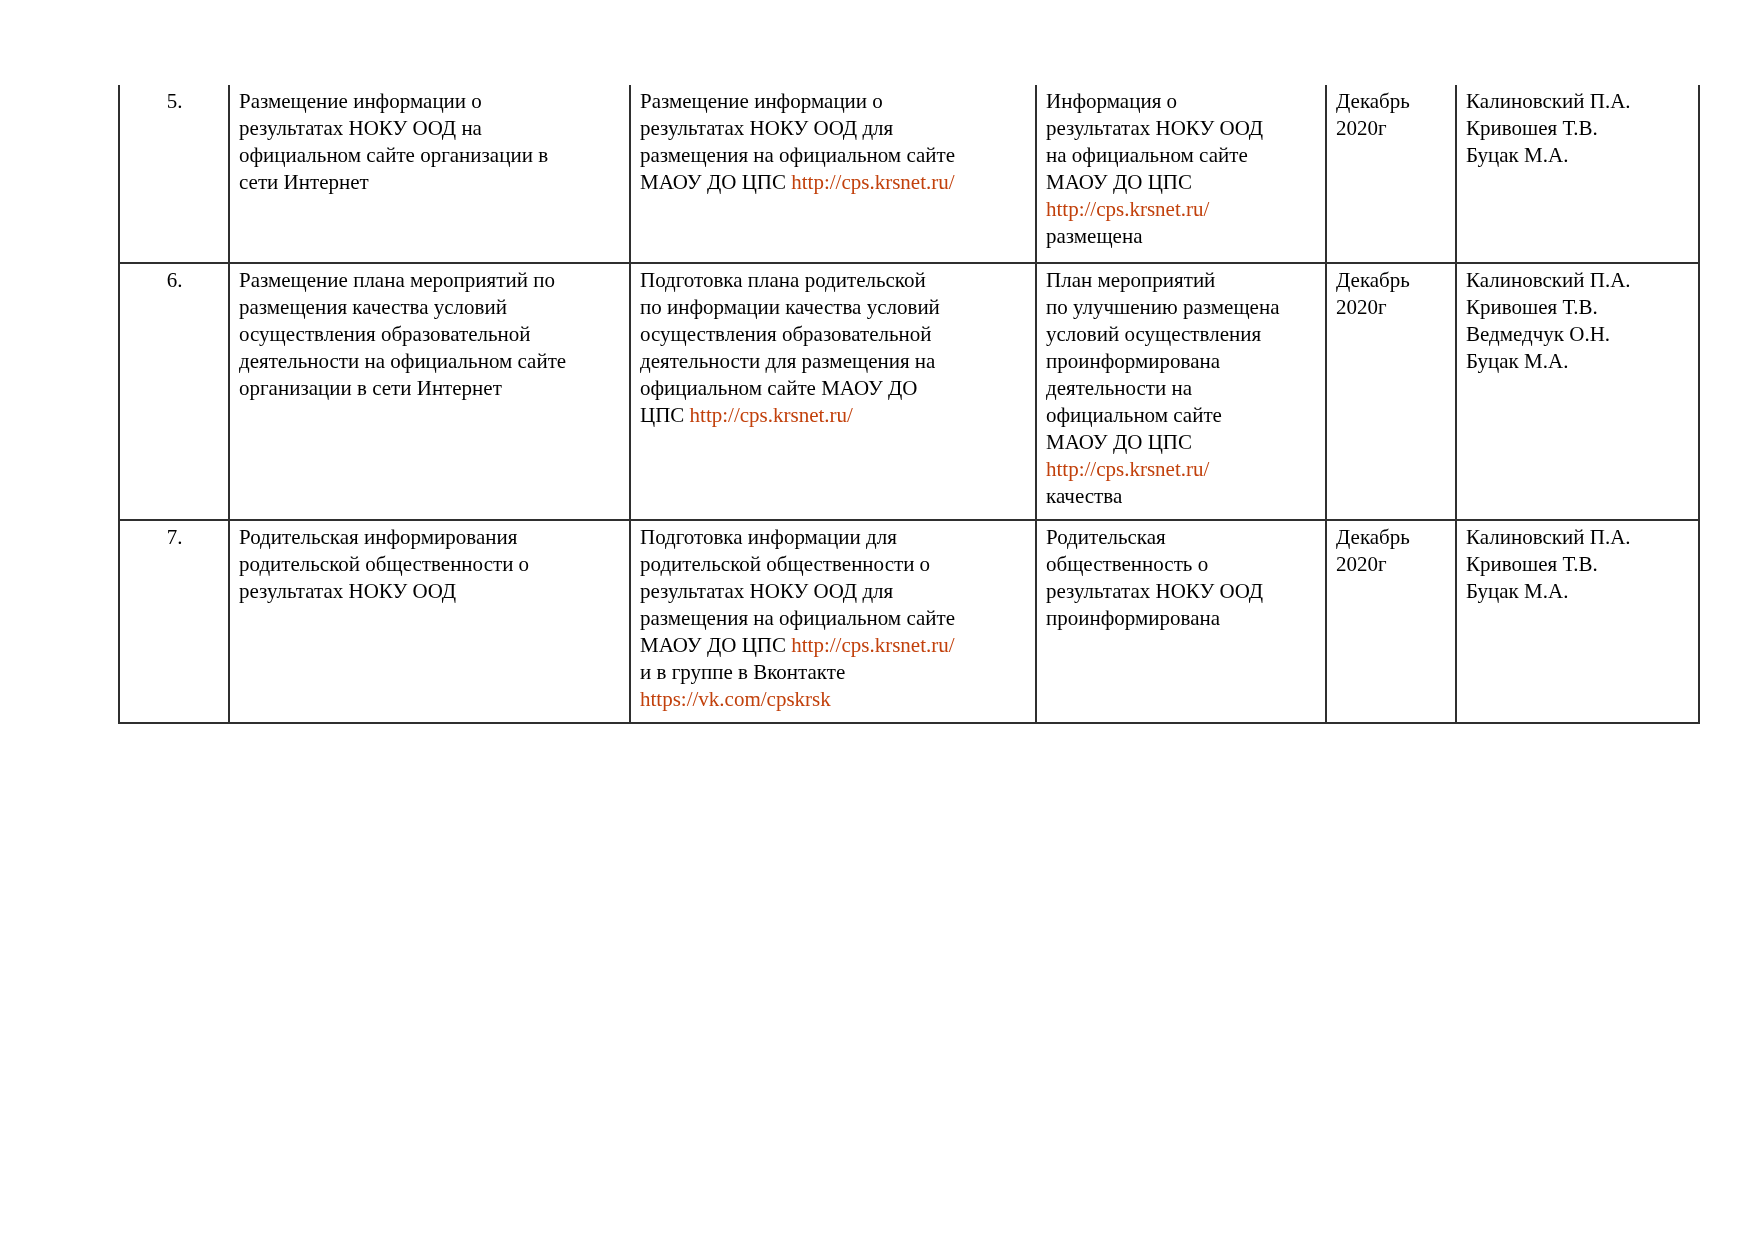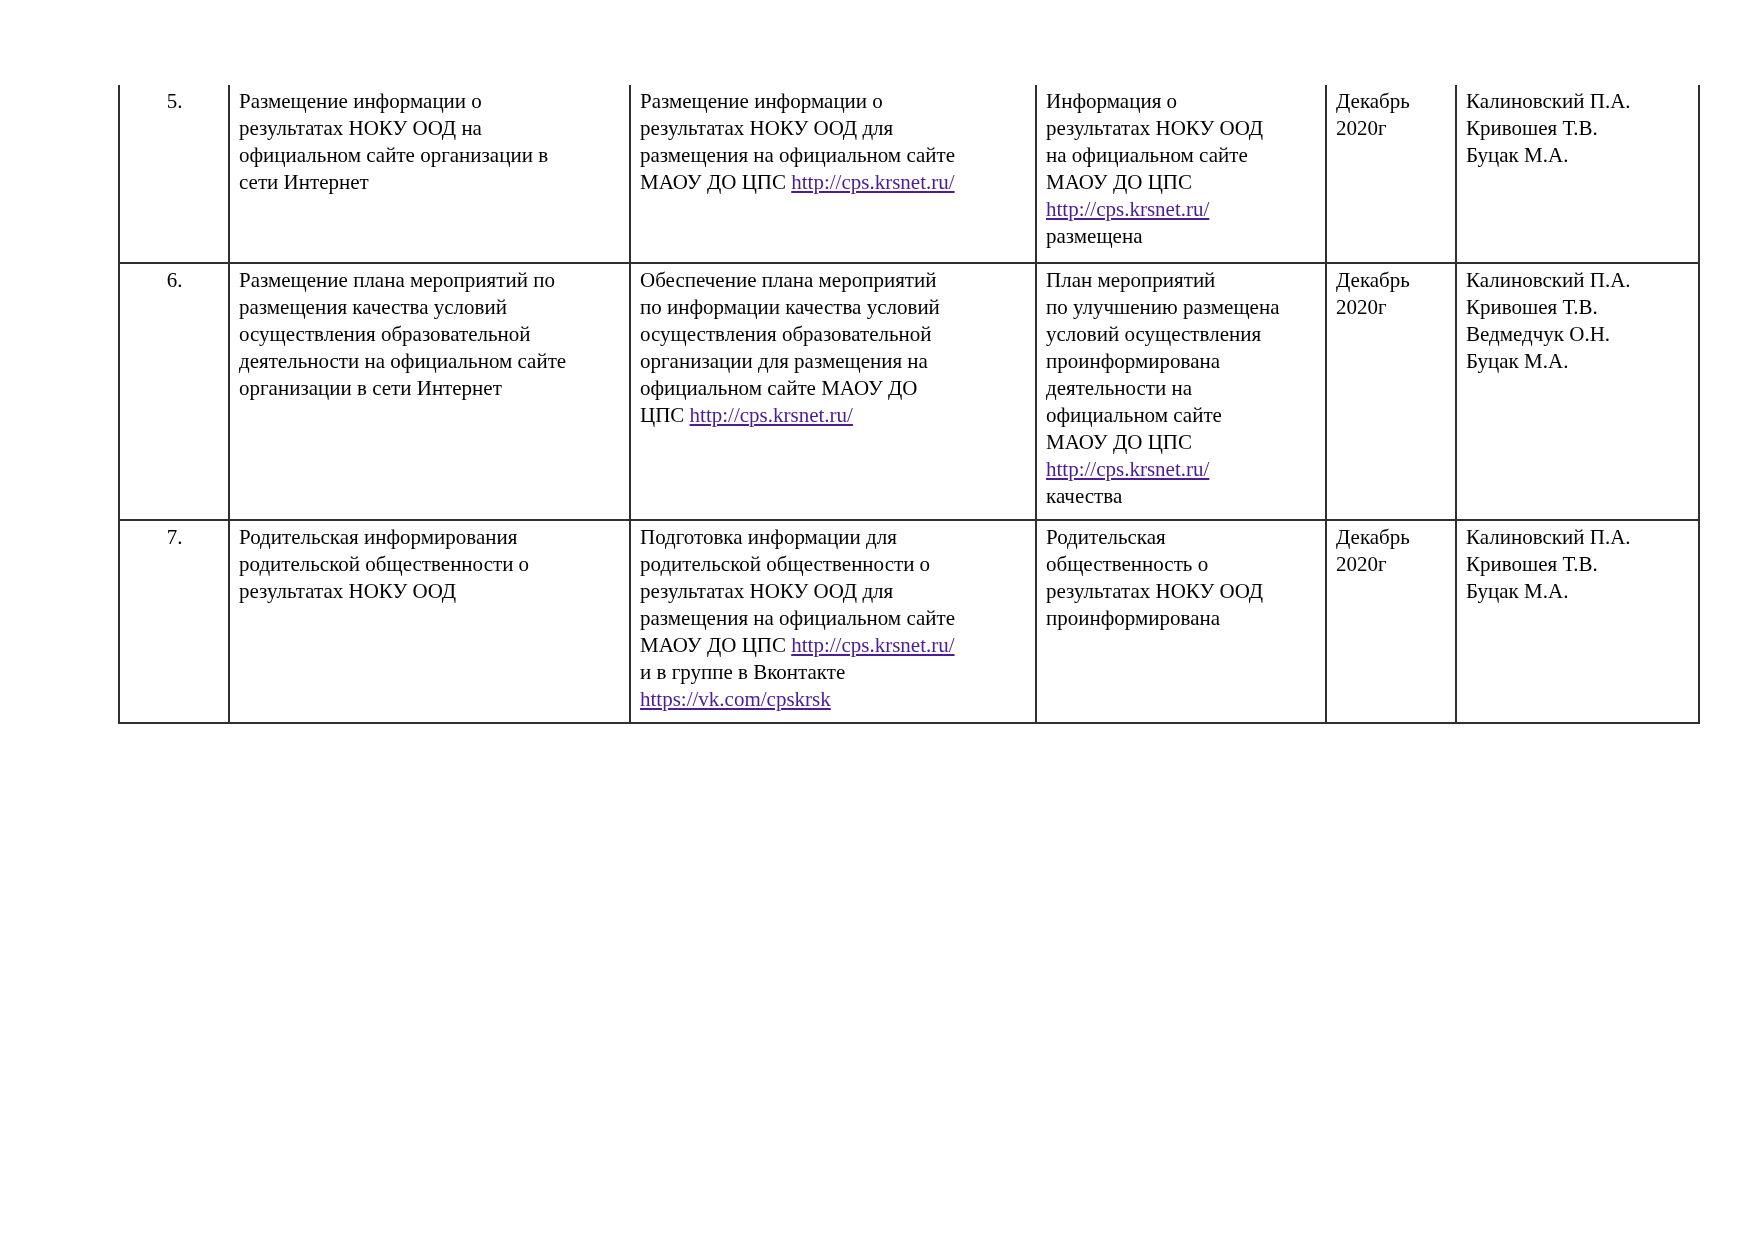--- a/index.html
+++ b/index.html
@@ -44,22 +44,21 @@
   table.plan tr:nth-child(1) { height: 178px; }
   table.plan tr:nth-child(2) { height: 257px; }
   table.plan tr:nth-child(3) { height: 203px; }
   td.num {
     text-align: center;
     padding-left: 2px;
     padding-right: 14px;
   }
   .ln { min-height: 27px; white-space: nowrap; }
   .lnk {
-    text-decoration: underline;
-    color: #4c1d95;
+    color: #c2410c;
     cursor: pointer;
   }
 </style>
 </head>
 <body>
 
 <div class="page">
   <table class="plan">
     <colgroup>
       <col class="c1">
@@ -105,24 +104,24 @@
         <tr>
           <td class="num">6.</td>
           <td>
             <div class="ln"><span>Размещение плана мероприятий по</span></div>
             <div class="ln"><span>размещения качества условий</span></div>
             <div class="ln"><span>осуществления образовательной</span></div>
             <div class="ln"><span>деятельности на официальном сайте</span></div>
             <div class="ln"><span>организации в сети Интернет</span></div>
           </td>
           <td>
-            <div class="ln"><span>Обеспечение плана мероприятий</span></div>
+            <div class="ln"><span>Подготовка плана родительской</span></div>
             <div class="ln"><span>по информации качества условий</span></div>
             <div class="ln"><span>осуществления образовательной</span></div>
-            <div class="ln"><span>организации для размещения на</span></div>
+            <div class="ln"><span>деятельности для размещения на</span></div>
             <div class="ln"><span>официальном сайте МАОУ ДО</span></div>
             <div class="ln"><span>ЦПС </span><span class="lnk">http://cps.krsnet.ru/</span></div>
           </td>
           <td>
             <div class="ln"><span>План мероприятий</span></div>
             <div class="ln"><span>по улучшению размещена</span></div>
             <div class="ln"><span>условий осуществления</span></div>
             <div class="ln"><span>проинформирована</span></div>
             <div class="ln"><span>деятельности на</span></div>
             <div class="ln"><span>официальном сайте</span></div>

